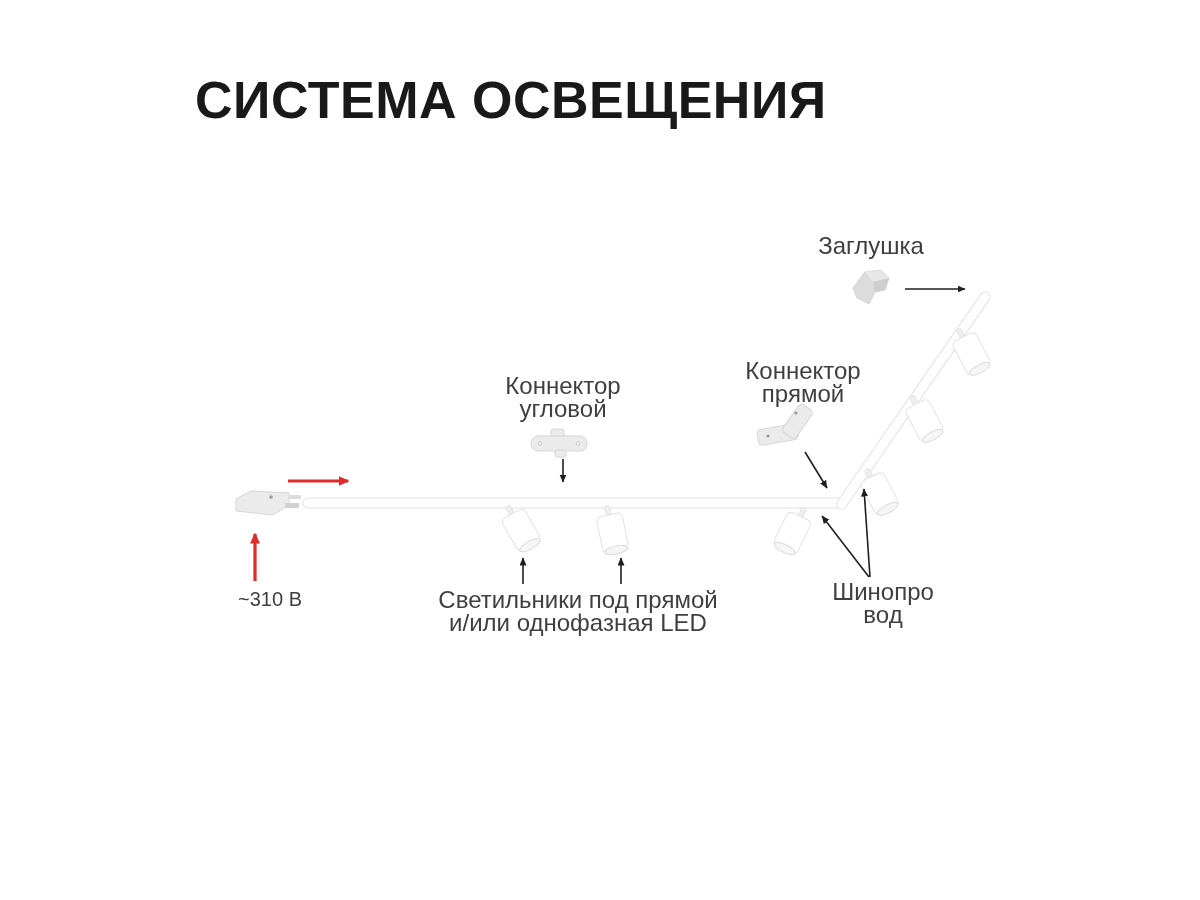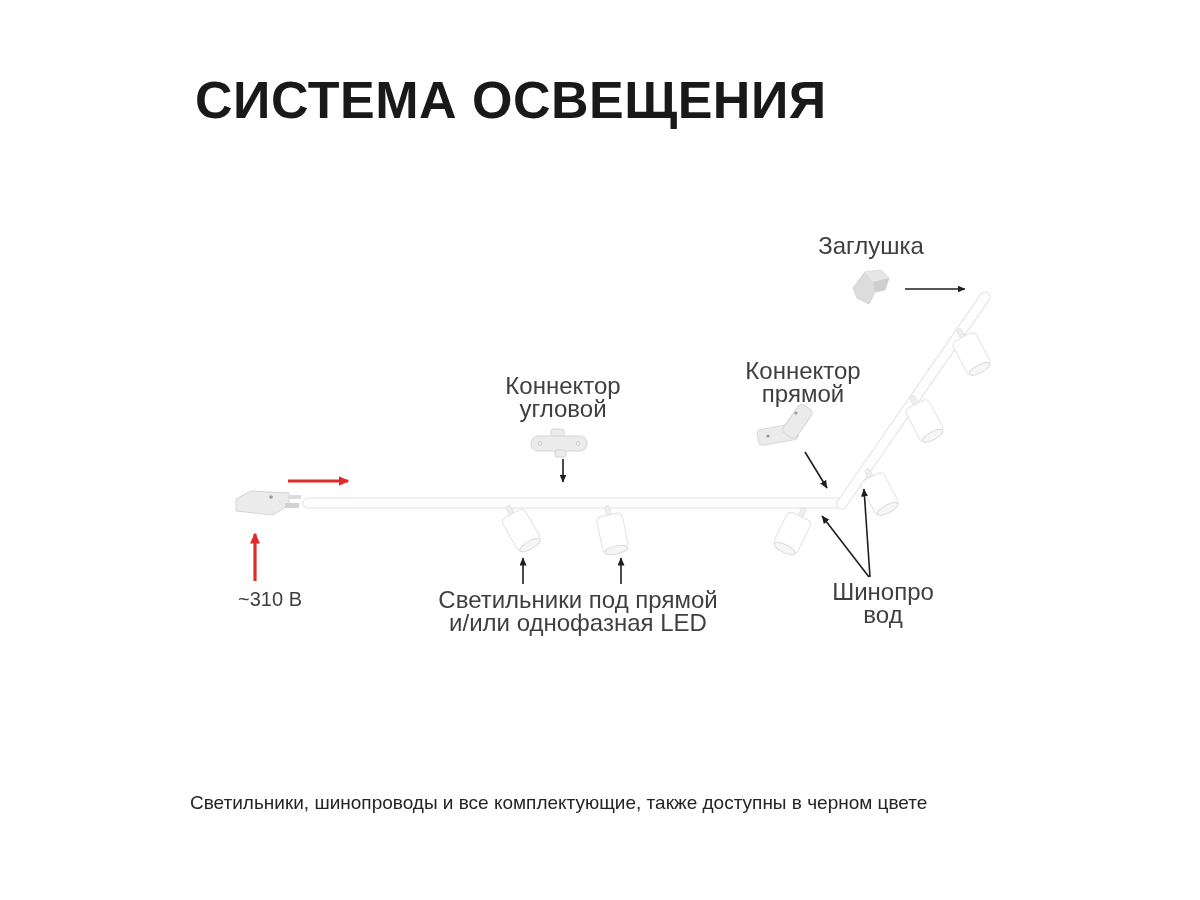--- a/index.html
+++ b/index.html
@@ -144,15 +144,14 @@
   <div class="lbl" style="left:578px;top:588px;">
     <div>Светильники под прямой</div>
     <div>и/или однофазная LED</div>
   </div>
 
   <div class="lbl" style="left:883px;top:560px;margin-top:20px;">
     <div>Шинопро</div>
     <div>вод</div>
   </div>
 
-  <div id="footer-note">Светильники, шинопроводы и все комплектующие, также доступны в черном цвете</div>
 
 </div>
 
 </body></html>

